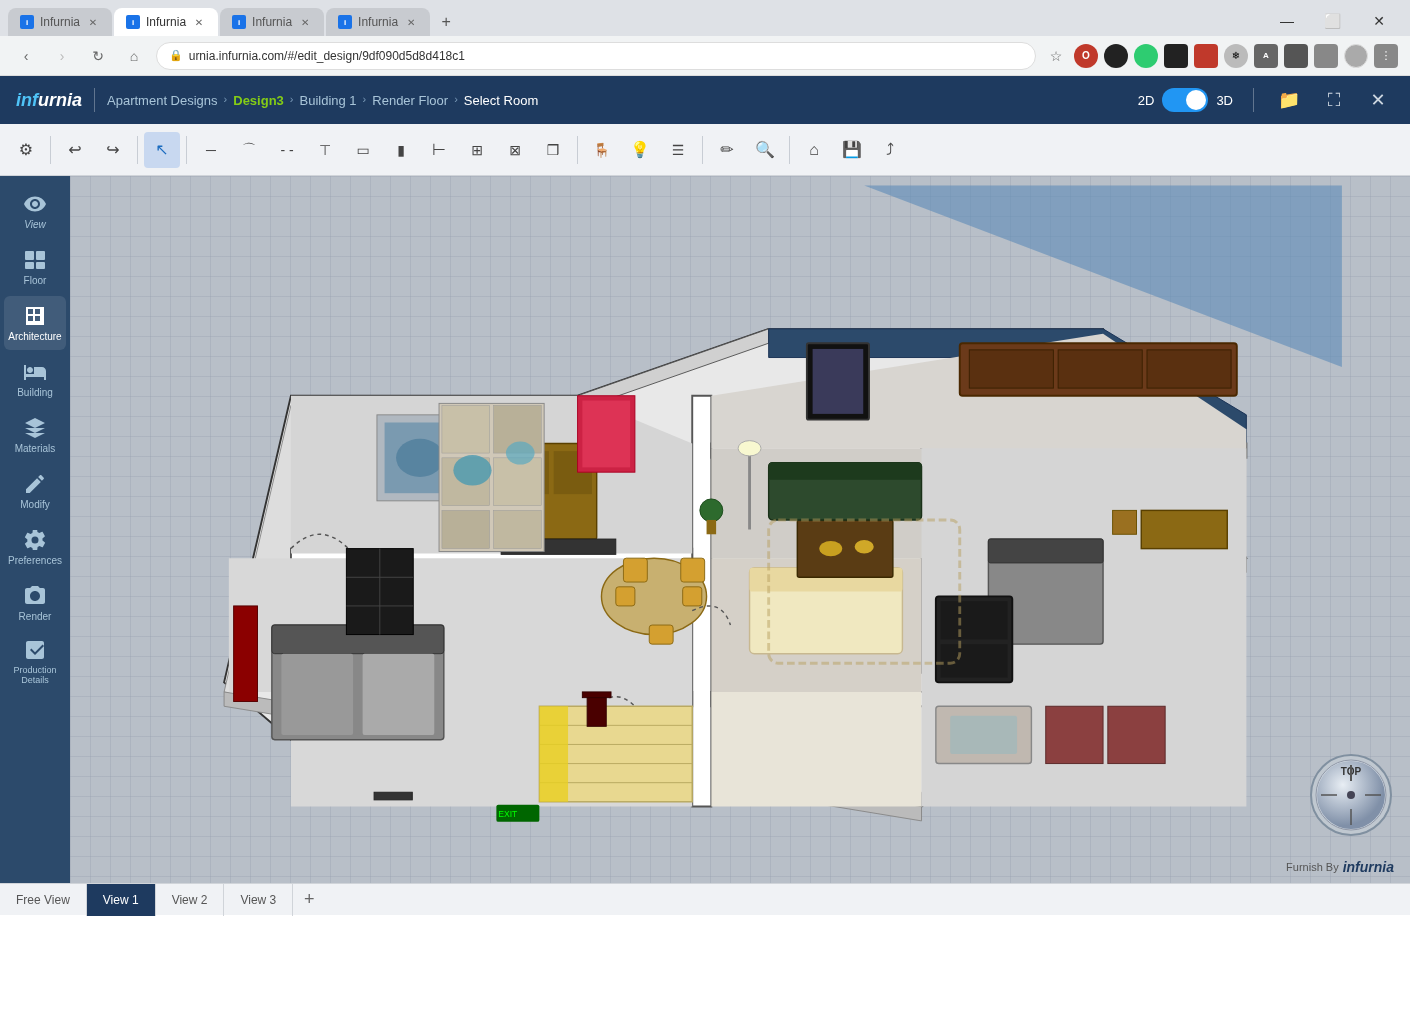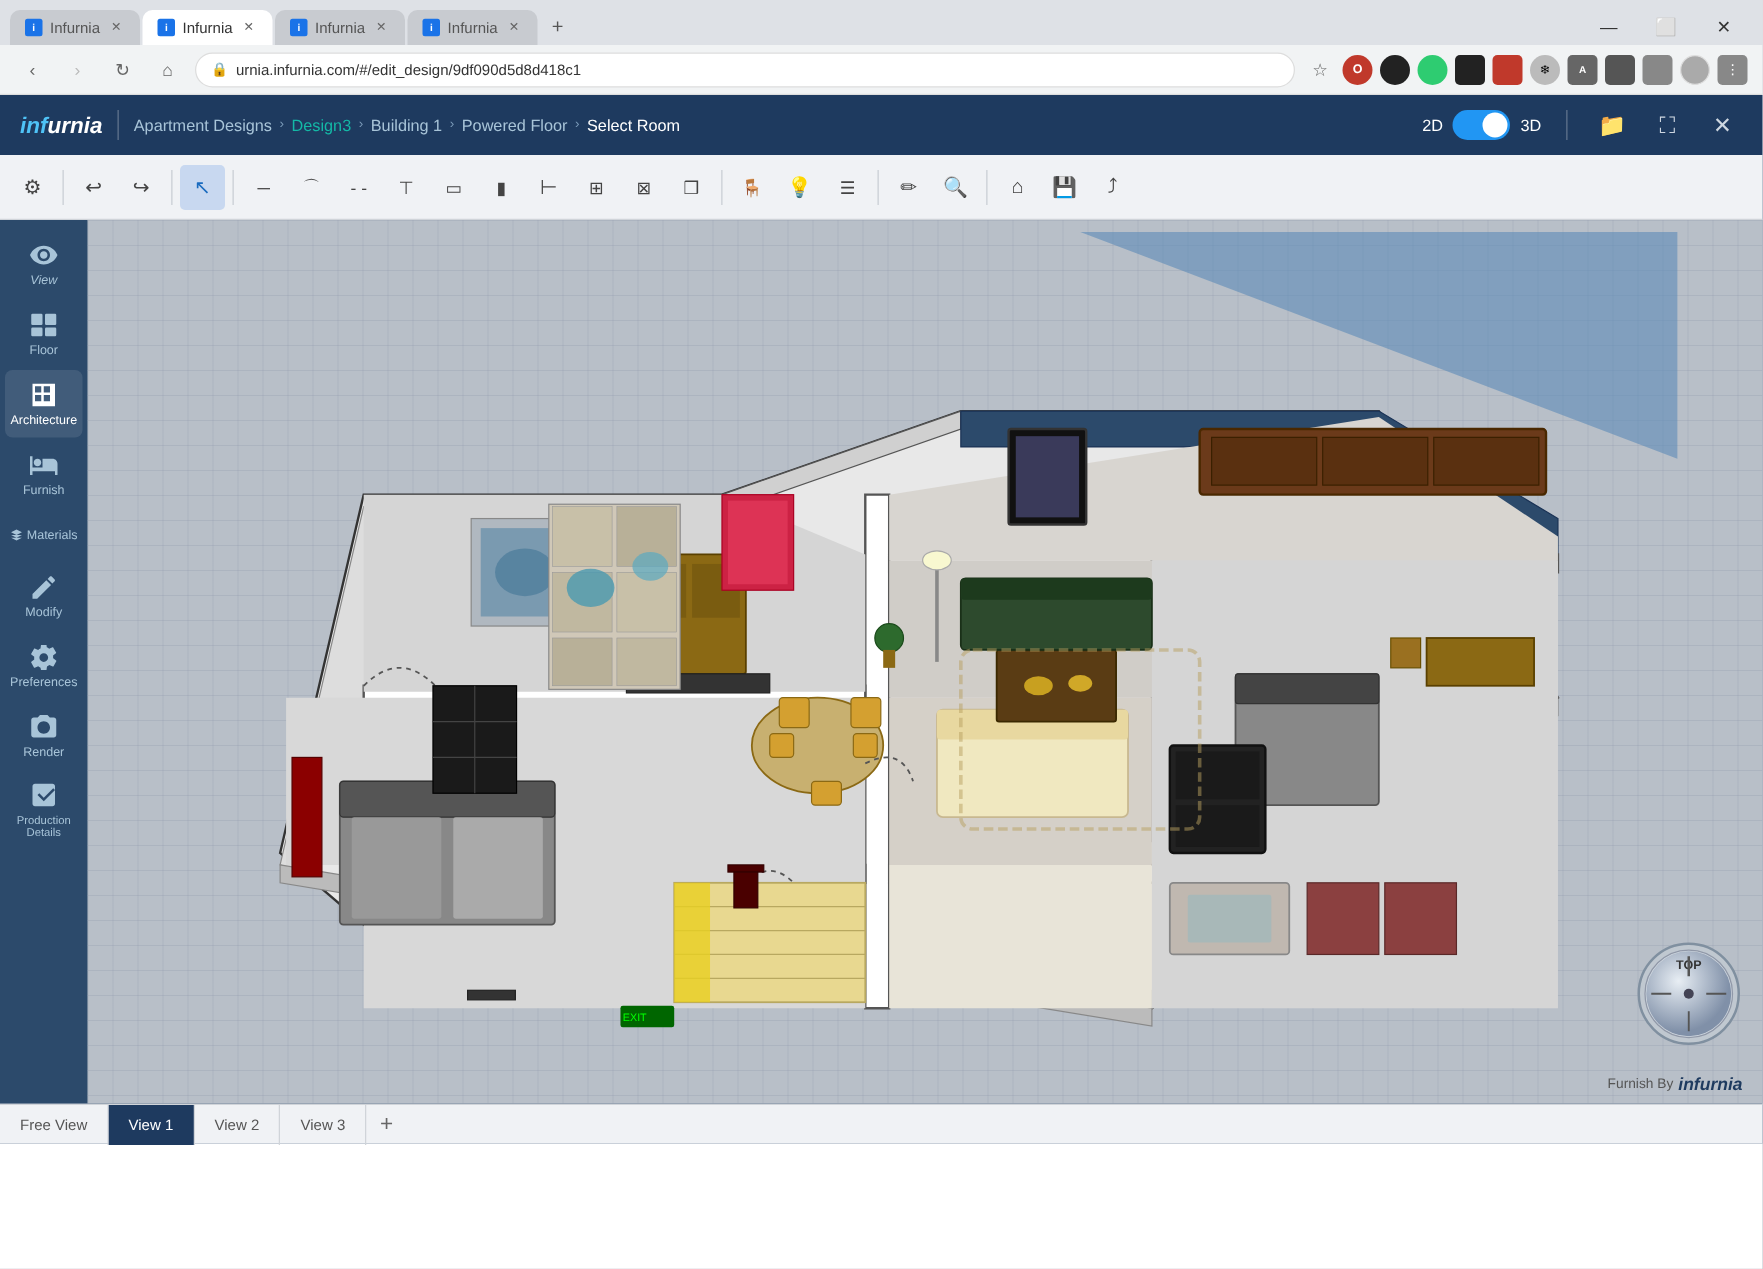--- a/index.html
+++ b/index.html
@@ -78,25 +78,25 @@
 
   <div style="display:flex;align-items:center;height:48px;background:#1e3a5f;padding:0 16px;gap:12px;">
     <div style="color:#fff;font-size:18px;font-weight:bold;font-style:italic;">
       <span style="color:#4fc3f7;">inf</span><span style="color:#fff;">urnia</span>
     </div>
     <div style="width:1px;height:24px;background:rgba(255,255,255,0.3);"></div>
 
     <div style="display:flex;align-items:flex-start;gap:6px;font-size:13px;">
       <span style="color:#a8c4d8;cursor:pointer;">Apartment Designs</span>
       <span style="color:#7a9ab8;font-size:11px;">›</span>
-      <span style="color:#14b8a6;cursor:pointer;">Design3</span>
+      <span style="color:#84cc16;cursor:pointer;font-weight:bold;">Design3</span>
       <span style="color:#7a9ab8;font-size:11px;">›</span>
       <span style="color:#a8c4d8;cursor:pointer;">Building 1</span>
       <span style="color:#7a9ab8;font-size:11px;">›</span>
-      <span style="color:#a8c4d8;cursor:pointer;">Powered Floor</span>
+      <span style="color:#a8c4d8;cursor:pointer;">Render Floor</span>
       <span style="color:#7a9ab8;font-size:11px;">›</span>
       <span style="color:#fff;">Select Room</span>
     </div>
     <div style="flex:1;"></div>
 
     <div style="display:flex;align-items:center;gap:8px;color:#fff;font-size:13px;">
       <span>2D</span>
       <div style="width:46px;height:24px;background:#2196F3;border-radius:12px;position:relative;cursor:pointer;display:flex;align-items:center;">
         <div style="width:20px;height:20px;background:#fff;border-radius:50%;position:absolute;right:2px;"></div>
       </div>
@@ -166,24 +166,24 @@
         <svg width="24" height="24" viewBox="0 0 24 24" fill="currentColor">
             <path d="M3 3v18h18V3H3zm2 2h5v5H5V5zm7 0h5v5h-5V5zm-7 7h5v5H5v-5zm7 0h5v5h-5v-5z"></path>
           </svg>
         <span>Architecture</span>
       </div>
 
       <div style="display:flex;flex-direction:column;align-items:center;gap:3px;padding:8px 4px;cursor:pointer;border-radius:6px;width:62px;color:#a8c4d8;font-size:10px;text-align:center;">
         <svg width="24" height="24" viewBox="0 0 24 24" fill="currentColor">
             <path d="M7 13c1.66 0 3-1.34 3-3S8.66 7 7 7s-3 1.34-3 3 1.34 3 3 3zm12-6h-8v7H3V5H1v15h2v-3h18v3h2v-9c0-2.21-1.79-4-4-4z"></path>
           </svg>
-        <span>Furnish</span>
-      </div>
-
-      <div style="display:flex;align-items:center;gap:3px;padding:8px 4px;cursor:pointer;border-radius:6px;width:62px;color:#a8c4d8;font-size:10px;text-align:center;">
+        <span>Building</span>
+      </div>
+
+      <div style="display:flex;flex-direction:column;align-items:center;gap:3px;padding:8px 4px;cursor:pointer;border-radius:6px;width:62px;color:#a8c4d8;font-size:10px;text-align:center;">
         <svg width="24" height="24" viewBox="0 0 24 24" fill="currentColor">
             <path d="M12 2L2 7l10 5 10-5-10-5zM2 17l10 5 10-5M2 12l10 5 10-5"></path>
           </svg>
         <span>Materials</span>
       </div>
 
       <div style="display:flex;flex-direction:column;align-items:center;gap:3px;padding:8px 4px;cursor:pointer;border-radius:6px;width:62px;color:#a8c4d8;font-size:10px;text-align:center;">
         <svg width="24" height="24" viewBox="0 0 24 24" fill="currentColor">
             <path d="M3 17.25V21h3.75L17.81 9.94l-3.75-3.75L3 17.25zM20.71 7.04c.39-.39.39-1.02 0-1.41l-2.34-2.34c-.39-.39-1.02-.39-1.41 0l-1.83 1.83 3.75 3.75 1.83-1.83z"></path>
           </svg>

